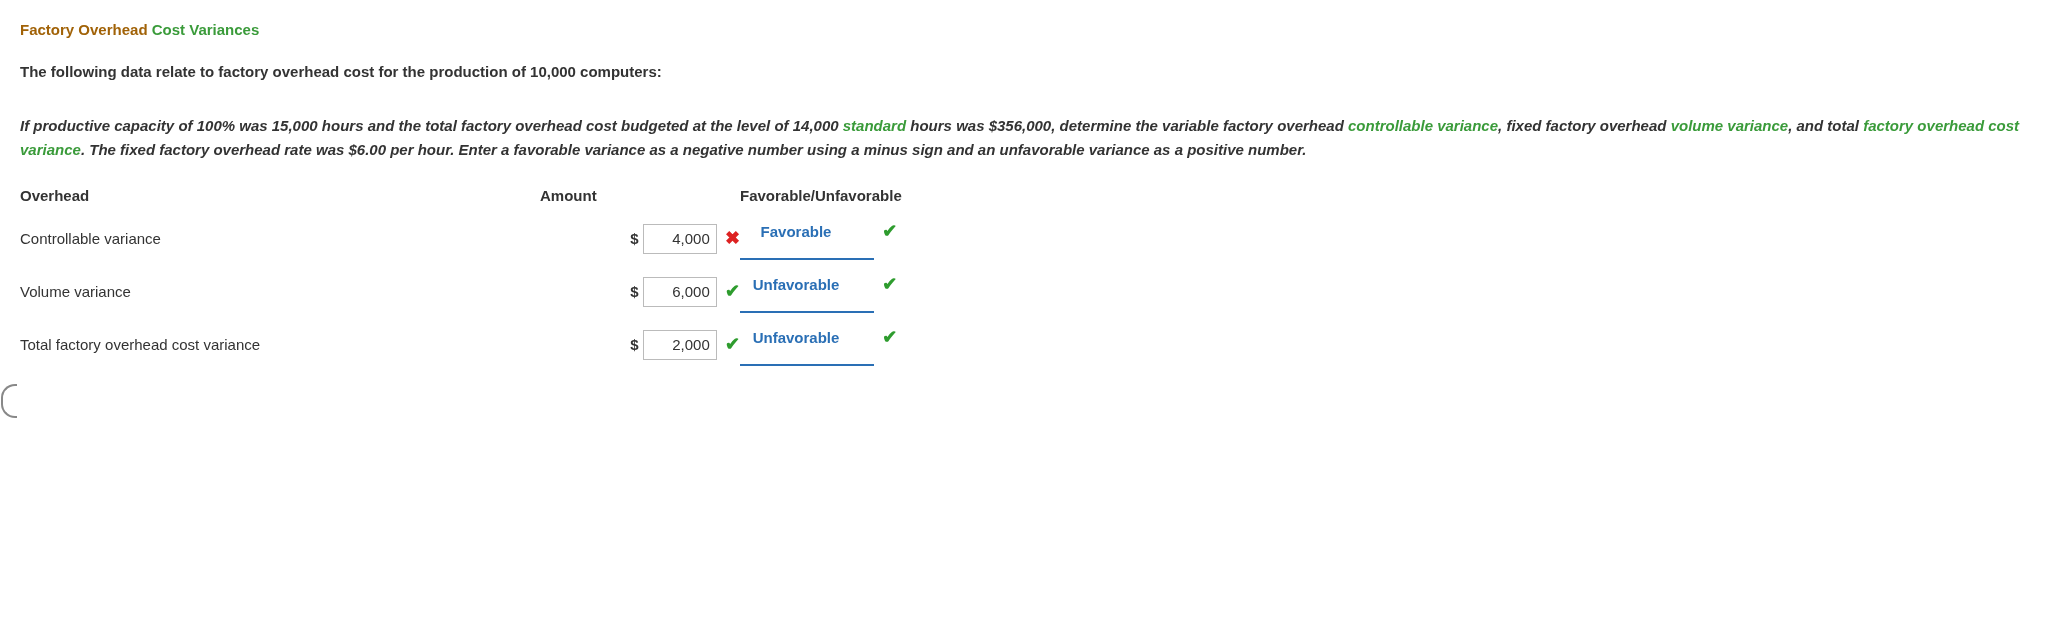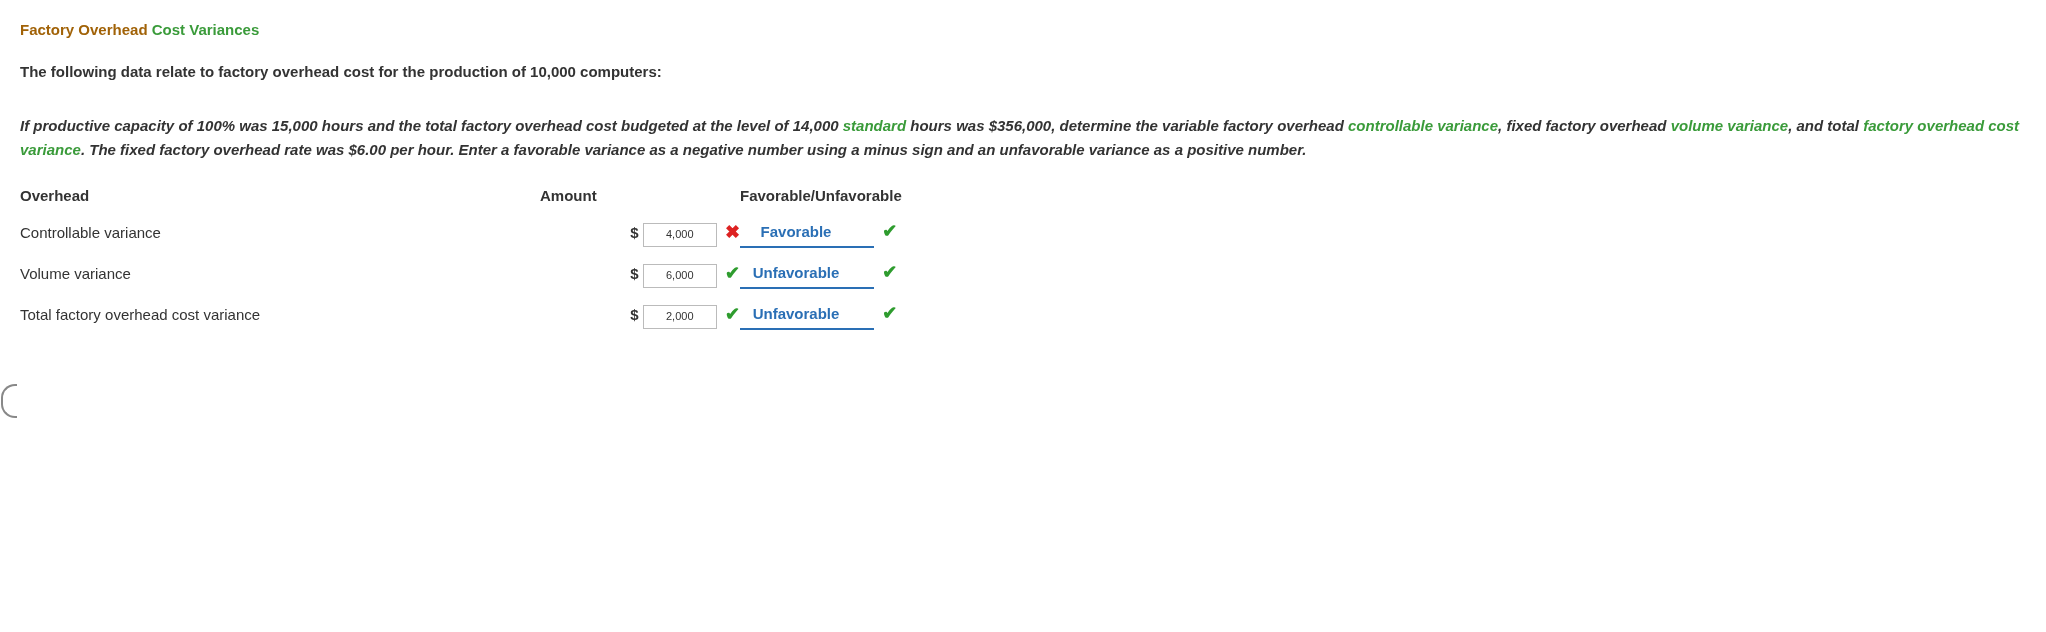--- a/index.html
+++ b/index.html
@@ -25,31 +25,31 @@
   table.answer-table td { padding: 5px 0; }
   .ans-col-label { width: 520px; }
   .ans-col-amount-hdr { width: 200px; text-align: center; }
   .ans-col-fu-hdr { width: 260px; text-align: left; padding-left: 40px; }
   .dollar { display:inline-block; width:16px; text-align:right; font-weight: bold; }
   .input-box {
     display: inline-block;
     border: 1px solid #bbb;
     padding: 2px 6px;
     min-width: 60px;
-    text-align: center;
+    text-align: right;
     font-family: inherit;
-    font-size: 11px;
+    font-size: 15px;
     background: #fff;
   }
   .icon-correct { color: #2e9c2e; font-weight: bold; font-size: 18px; margin-left: 4px; }
   .icon-wrong { color: #d22; font-weight: bold; font-size: 18px; margin-left: 4px; }
   .select-box {
     display: inline-block;
     border-bottom: 2px solid #2a6fb5;
-    padding: 2px 28px 2px 6px;
+    padding: 2px 28px 14px 6px;
     color: #2a6fb5;
     font-weight: bold;
     min-width: 100px;
     text-align: center;
     position: relative;
   }
   .amount-cell { text-align: right; padding-right: 8px; white-space: nowrap; }
   .fu-cell { padding-left: 60px; white-space: nowrap; }
   .paren-marker {
     position: absolute;

